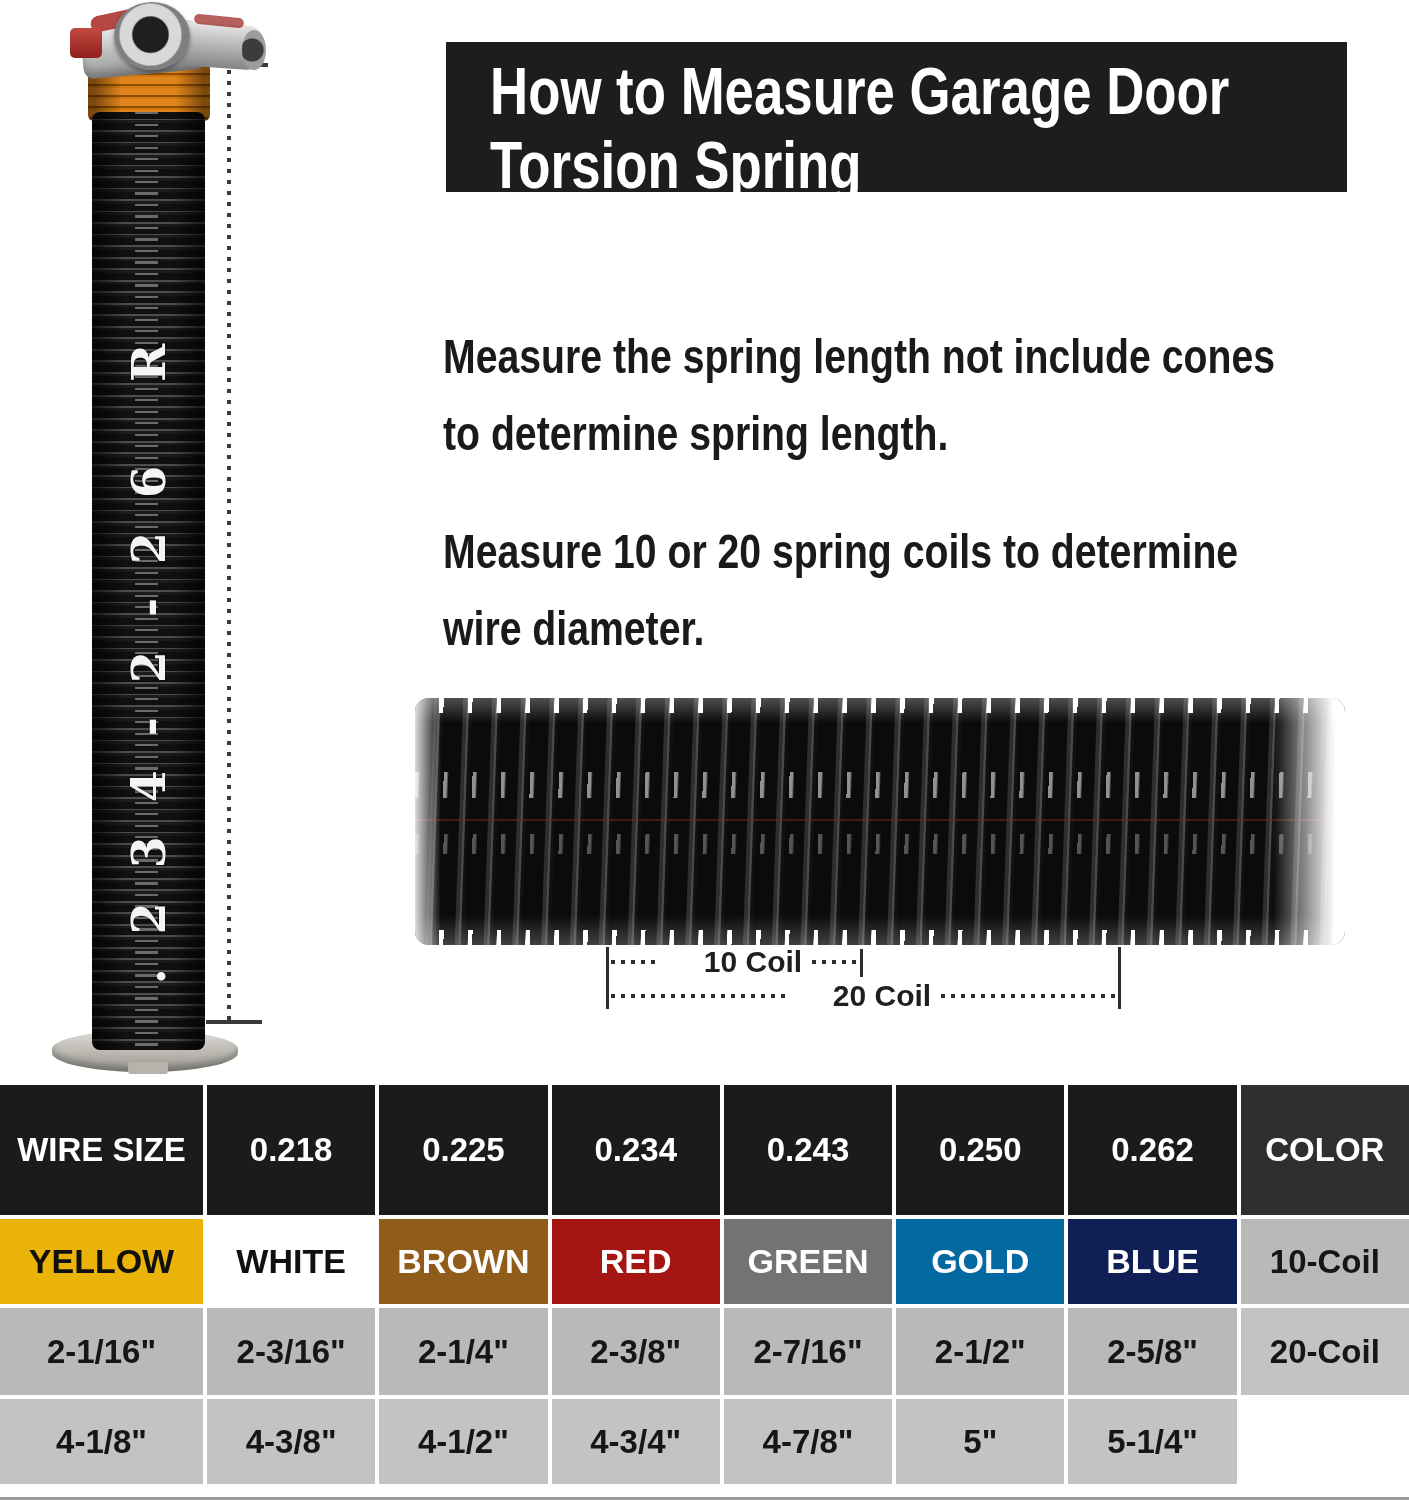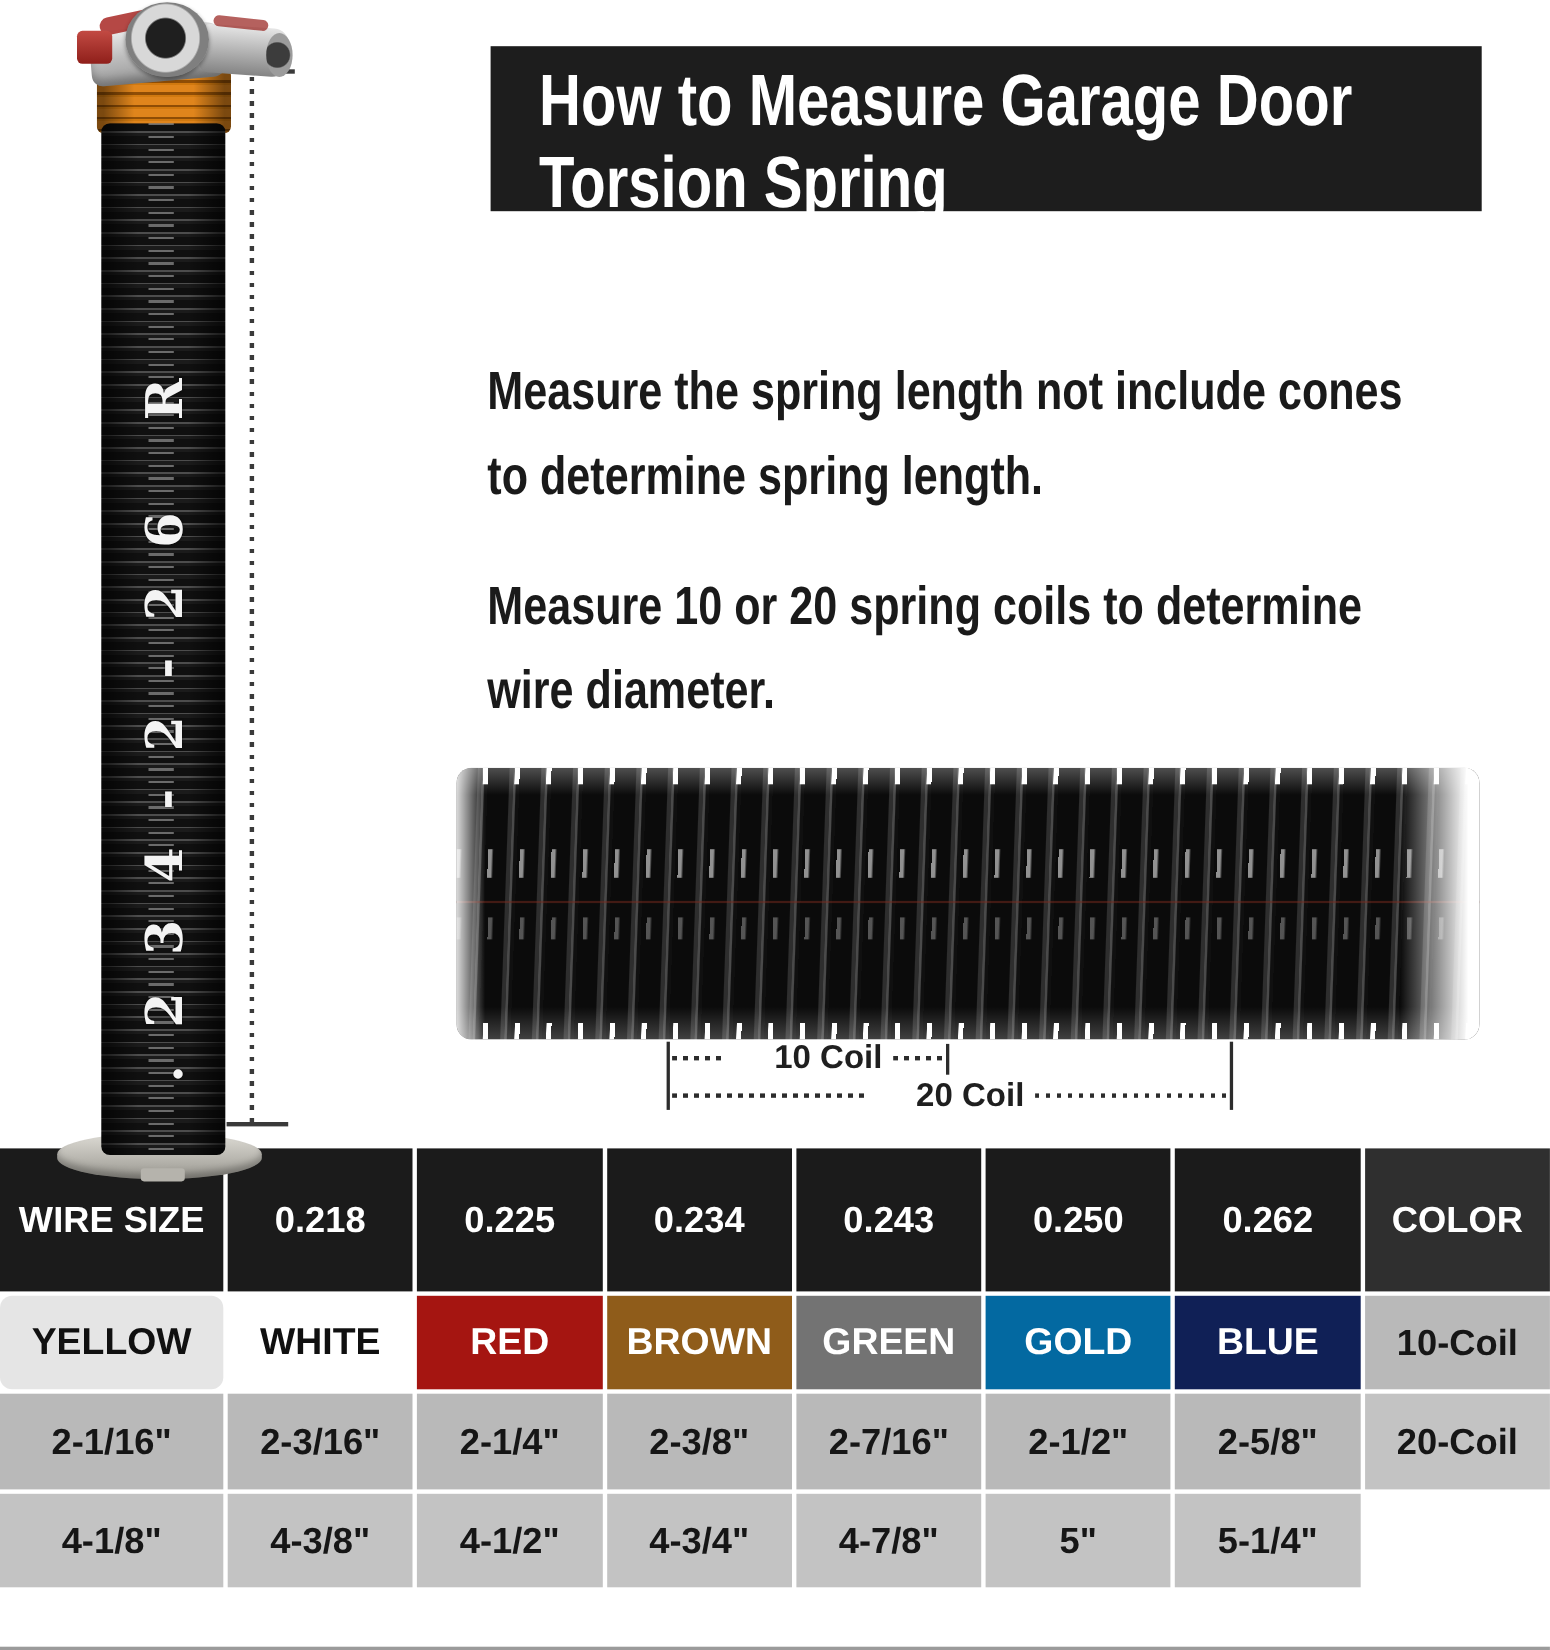--- a/index.html
+++ b/index.html
@@ -95,21 +95,21 @@
   
   .ann { position:absolute; left:606px; top:947px; width:515px; height:66px; color:#1f1f1f; }
   .ann .vt { position:absolute; width:3px; background:#2c2c2c; }
   .ann .mrow { position:absolute; display:flex; align-items:center; gap:10px; height:30px; }
   .ann .dots { flex:1; height:4px;
     background:repeating-linear-gradient(90deg,#2c2c2c 0 4px, transparent 4px 10px); }
   .ann .mlabel { font-weight:bold; font-size:30px; white-space:nowrap;margin-left:36px; }
 
   
   .table-topline { position:absolute; left:0; top:1094px; width:1409px; height:3px; background:#cfcfcf; }
-  .spec-table { position:absolute; left:0; top:1044px; width:1409px;
+  .spec-table { position:absolute; left:0; top:1085px; width:1409px;
     display:grid; grid-template-columns:203px repeat(7, 1fr);
     grid-template-rows:130px 85px 87px 85px; gap:4px; background:#ffffff; }
   .cell { display:flex; align-items:center; justify-content:center;
     font-weight:bold; font-size:33px; }
   .c-dark  { background:#1b1b1b; color:#ffffff; }
   .c-label { background:#2f2f2f; color:#ffffff; }
   .c-color { font-size:34px; }
   .c-g1 { background:#b9b9b9; color:#161616; }
   .c-g2 { background:#c3c3c3; color:#161616; }
   .bottom-strip { position:absolute; left:0; top:1497px; width:1409px; height:3px; background:#9b9b9b; }
@@ -187,24 +187,24 @@
 
     <div class="cell c-dark">WIRE SIZE</div>
     <div class="cell c-dark">0.218</div>
     <div class="cell c-dark">0.225</div>
     <div class="cell c-dark">0.234</div>
     <div class="cell c-dark">0.243</div>
     <div class="cell c-dark">0.250</div>
     <div class="cell c-dark">0.262</div>
 
     <div class="cell c-label">COLOR</div>
-    <div class="cell c-color" style="background-color: #e5e5e5; color: rgb(16, 16, 16); border-radius: 11px;">YELLOW</div>
+    <div class="cell c-color" style="background-color: #eab308; color: rgb(16, 16, 16);">YELLOW</div>
     <div class="cell c-color" style="background-color: rgb(255, 255, 255); color: rgb(16, 16, 16);">WHITE</div>
+    <div class="cell c-color" style="background-color: rgb(143, 92, 26); color: rgb(255, 255, 255);">BROWN</div>
     <div class="cell c-color" style="background-color: rgb(165, 21, 17); color: rgb(255, 255, 255);">RED</div>
-    <div class="cell c-color" style="background-color: rgb(143, 92, 26); color: rgb(255, 255, 255);">BROWN</div>
     <div class="cell c-color" style="background-color: #737373; color: rgb(255, 255, 255);">GREEN</div>
     <div class="cell c-color" style="background-color: #0369a1; color: rgb(255, 255, 255);">GOLD</div>
     <div class="cell c-color" style="background-color: rgb(16, 32, 86); color: rgb(255, 255, 255);">BLUE</div>
 
     <div class="cell c-g1">10-Coil</div>
     <div class="cell c-g1">2-1/16"</div>
     <div class="cell c-g1">2-3/16"</div>
     <div class="cell c-g1">2-1/4"</div>
     <div class="cell c-g1">2-3/8"</div>
     <div class="cell c-g1">2-7/16"</div>

